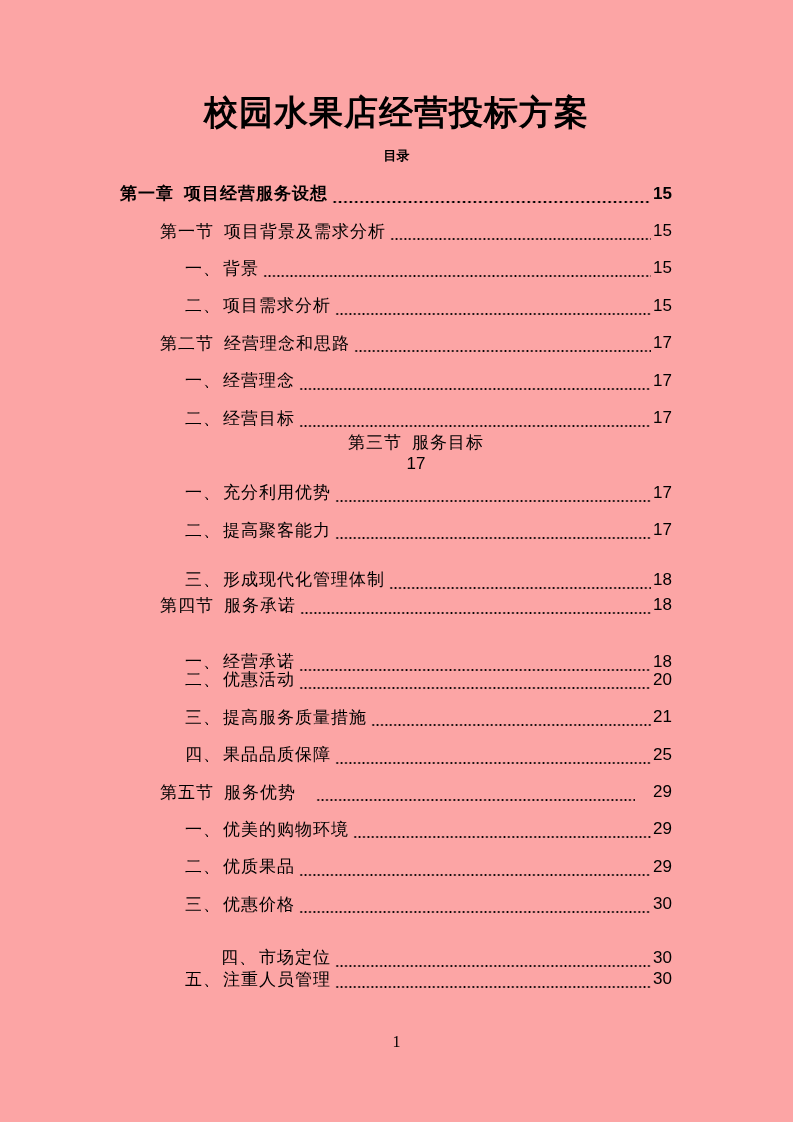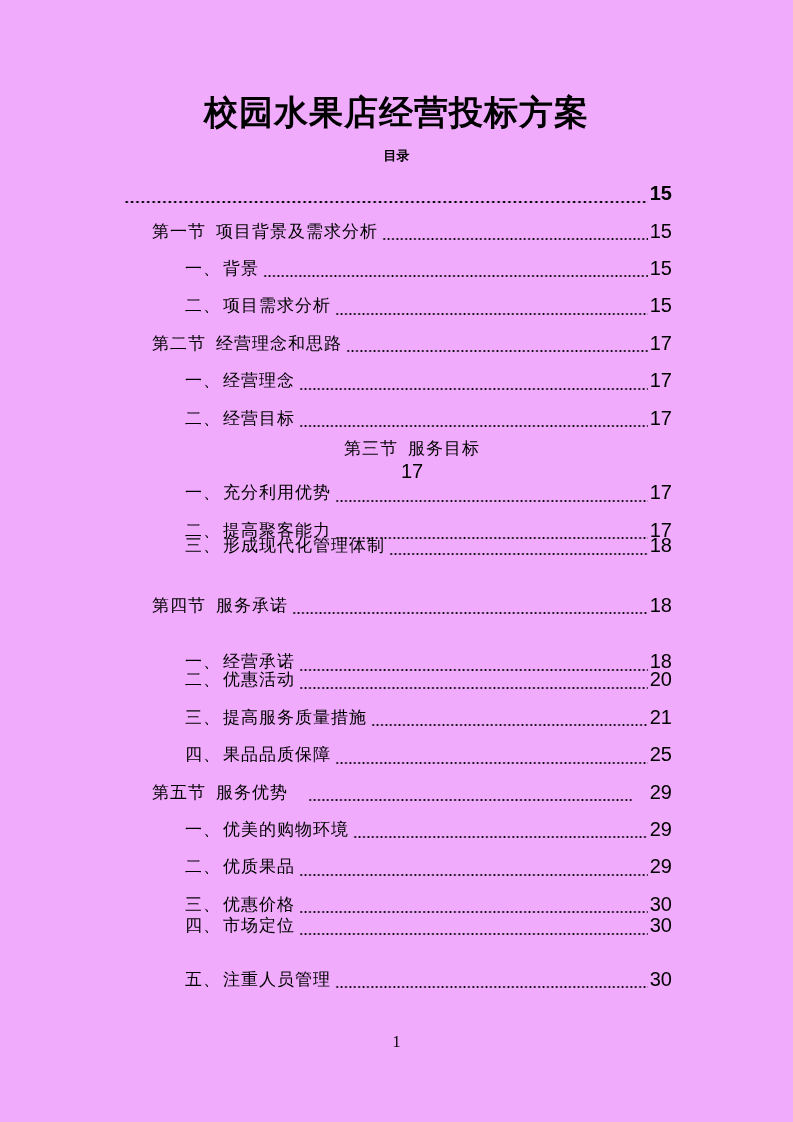--- a/index.html
+++ b/index.html
@@ -13,21 +13,21 @@
       position: relative;
       overflow: hidden;
       color: #000000;
       font-family: "DejaVu Sans", "Liberation Sans", sans-serif;
     }
     .page {
       position: absolute;
       left: 0; top: 0;
       width: 793px;
       height: 1122px;
-      background: #f0abfc;
+      background: #fca5a5;
     }
     .doc-title {
       position: absolute;
       left: 0;
       width: 793px;
       top: 88px;
       text-align: center;
       font-size: 34px;
       font-weight: bold;
       letter-spacing: 1px;
@@ -51,21 +51,21 @@
     }
     .toc-row {
       position: absolute;
       right: 121px;
       height: 37.4px;
       display: flex;
       align-items: center;
       white-space: nowrap;
     }
     .toc-row.level-0 { left: 120px; font-weight: bold; font-size: 17px; }
-    .toc-row.level-1 { left: 152px; font-size: 17px; }
+    .toc-row.level-1 { left: 160px; font-size: 17px; justify-content: flex-end; }
     .toc-row.level-2 { left: 185px; font-size: 17px; }
     .toc-label {
       flex: 0 0 auto;
       letter-spacing: 1px;
     }
     .toc-label .num { margin-right: 10px; }
     .toc-row.level-2 .toc-label .num { margin-right: 2px; }
     .toc-leader {
       flex: 1 1 auto;
       overflow: hidden;
@@ -79,41 +79,42 @@
       background-repeat: repeat-x;
       background-position: left bottom;
     }
     .toc-row.level-0 .toc-leader {
       background-image: radial-gradient(circle, #000 1.3px, transparent 1.5px);
       background-size: 5.4px 4px;
     }
     .toc-page {
       flex: 0 0 auto;
       font-family: "Liberation Sans", sans-serif;
-      font-size: 20px;
+      font-size: 17px;
     }
     .page-number {
       position: absolute;
       left: 0;
       width: 793px;
       top: 1033px;
       text-align: center;
       font-family: "Liberation Serif", serif;
       font-size: 16px;
     }
   </style>
 </head>
 <body>
 
 <div class="page">
   <div class="doc-title">校园水果店经营投标方案</div>
   <div class="toc-heading">目录</div>
 
   <div class="toc" id="toc">
       <div class="toc-row level-0" style="top: 0px;">
+        <span class="toc-label"><span class="num">第一章</span><span class="txt">项目经营服务设想</span></span>
         <span class="toc-leader"></span>
         <span class="toc-page" style="font-weight: bold;">15</span>
       </div>
       <div class="toc-row level-1" style="top: 37.4px;">
         <span class="toc-label"><span class="num">第一节</span><span class="txt">项目背景及需求分析</span></span>
         <span class="toc-leader"></span>
         <span class="toc-page">15</span>
       </div>
       <div class="toc-row level-2" style="top: 74.8px;">
         <span class="toc-label"><span class="num">一、</span><span class="txt">背景</span></span>
@@ -148,21 +149,21 @@
       <div class="toc-row level-2" style="top: 299.2px; justify-content: space-between;">
         <span class="toc-label"><span class="num">一、</span><span class="txt">充分利用优势</span></span>
         <span class="toc-leader"></span>
         <span class="toc-page">17</span>
       </div>
       <div class="toc-row level-2" style="top: 336.6px;">
         <span class="toc-label"><span class="num">二、</span><span class="txt">提高聚客能力</span></span>
         <span class="toc-leader"></span>
         <span class="toc-page">17</span>
       </div>
-      <div class="toc-row level-2" style="top: 352px; text-align: center;">
+      <div class="toc-row level-2" style="top: 386px; text-align: center;">
         <span class="toc-label"><span class="num">三、</span><span class="txt">形成现代化管理体制</span></span>
         <span class="toc-leader"></span>
         <span class="toc-page">18</span>
       </div>
       <div class="toc-row level-1" style="top: 411.4px;">
         <span class="toc-label"><span class="num">第四节</span><span class="txt">服务承诺</span></span>
         <span class="toc-leader"></span>
         <span class="toc-page">18</span>
       </div>
       <div class="toc-row level-2" style="top: 468px;">
@@ -198,21 +199,21 @@
       <div class="toc-row level-2" style="top: 673.2px;">
         <span class="toc-label"><span class="num">二、</span><span class="txt">优质果品</span></span>
         <span class="toc-leader"></span>
         <span class="toc-page">29</span>
       </div>
       <div class="toc-row level-2" style="top: 710.6px;">
         <span class="toc-label"><span class="num">三、</span><span class="txt">优惠价格</span></span>
         <span class="toc-leader"></span>
         <span class="toc-page">30</span>
       </div>
-      <div class="toc-row level-2" style="top: 732px;">
+      <div class="toc-row level-2" style="top: 764px; margin-left: 36px;">
         <span class="toc-label"><span class="num">四、</span><span class="txt">市场定位</span></span>
         <span class="toc-leader"></span>
         <span class="toc-page">30</span>
       </div>
       <div class="toc-row level-2" style="top: 785.4px;">
         <span class="toc-label"><span class="num">五、</span><span class="txt">注重人员管理</span></span>
         <span class="toc-leader"></span>
         <span class="toc-page">30</span>
       </div>
     </div>

